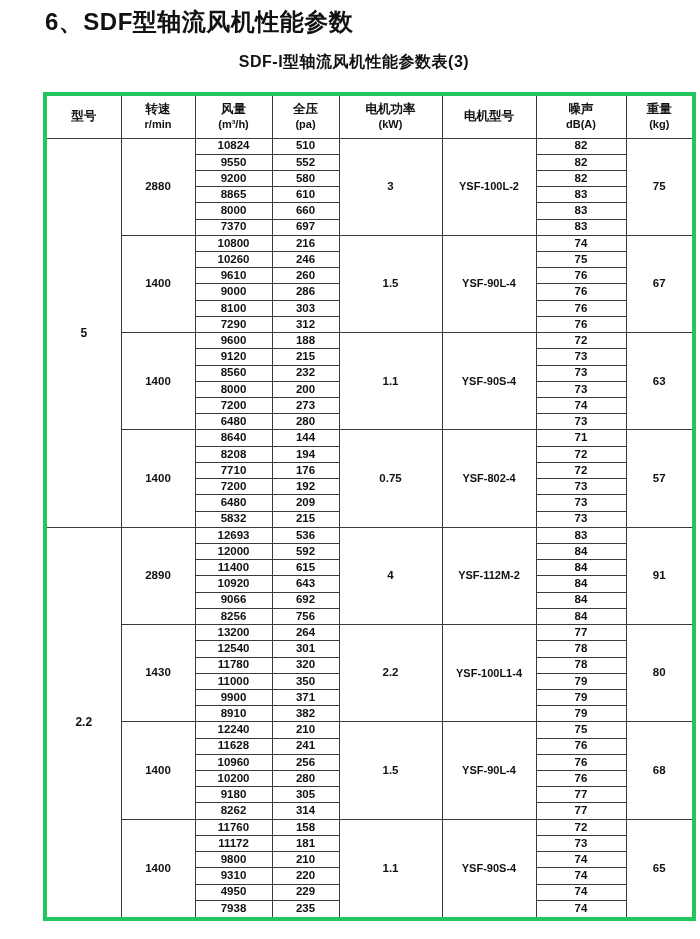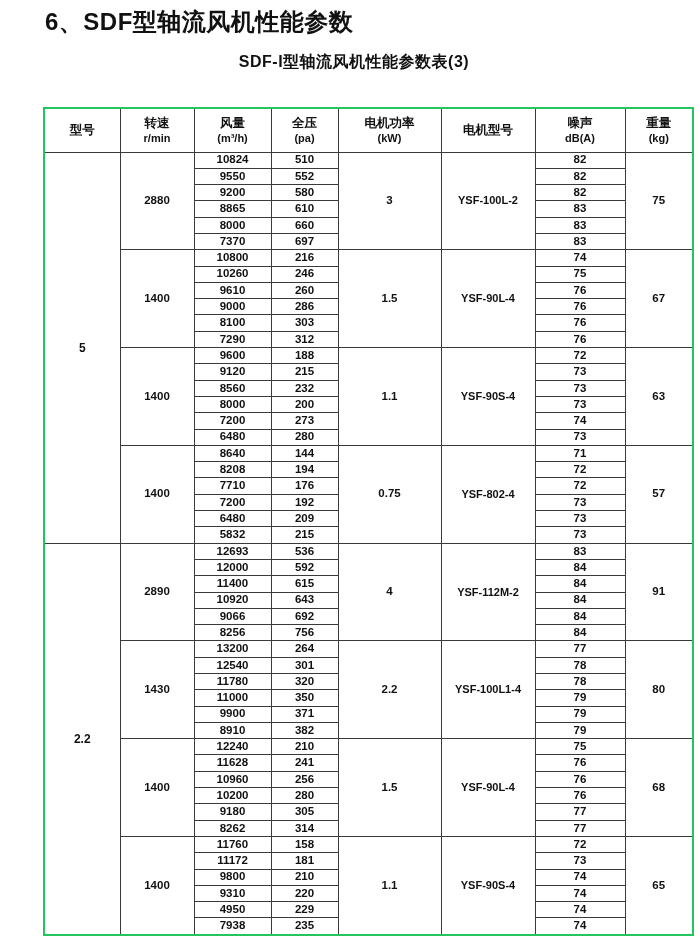--- a/index.html
+++ b/index.html
@@ -18,25 +18,25 @@
     white-space:nowrap;
     margin-left:37px;
   }
   .table-title {
     position:absolute; top:52px; left:4px; width:700px;
     text-align:center;
     font-size:16px; font-weight:bold;
     letter-spacing:0.5px;
   }
   table.perf {
-    position:absolute; left:43px; top:107px;
+    position:absolute; left:43px; top:92px;
     width:649px; height:829px;
     border-collapse:collapse;
     table-layout:fixed;
-    border:2px solid #22c55e;
+    border:4px solid #22c55e;
   }
   .perf th, .perf td {
     border:1px solid #3a3a3a;
     text-align:center;
     vertical-align:middle;
     padding:0;
     overflow:hidden;
   }
   .perf thead tr { height:44px; }
   .perf th {

